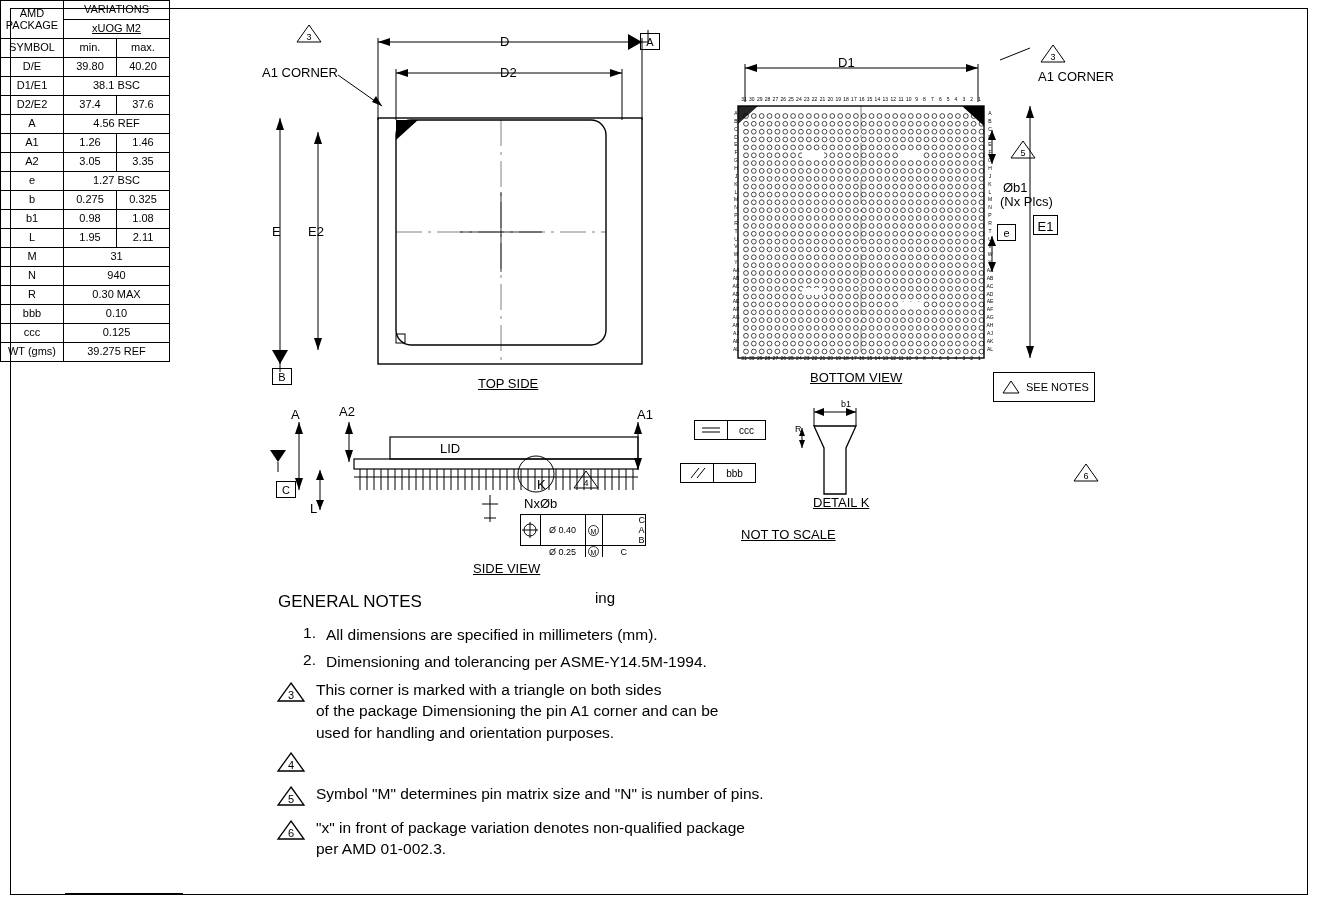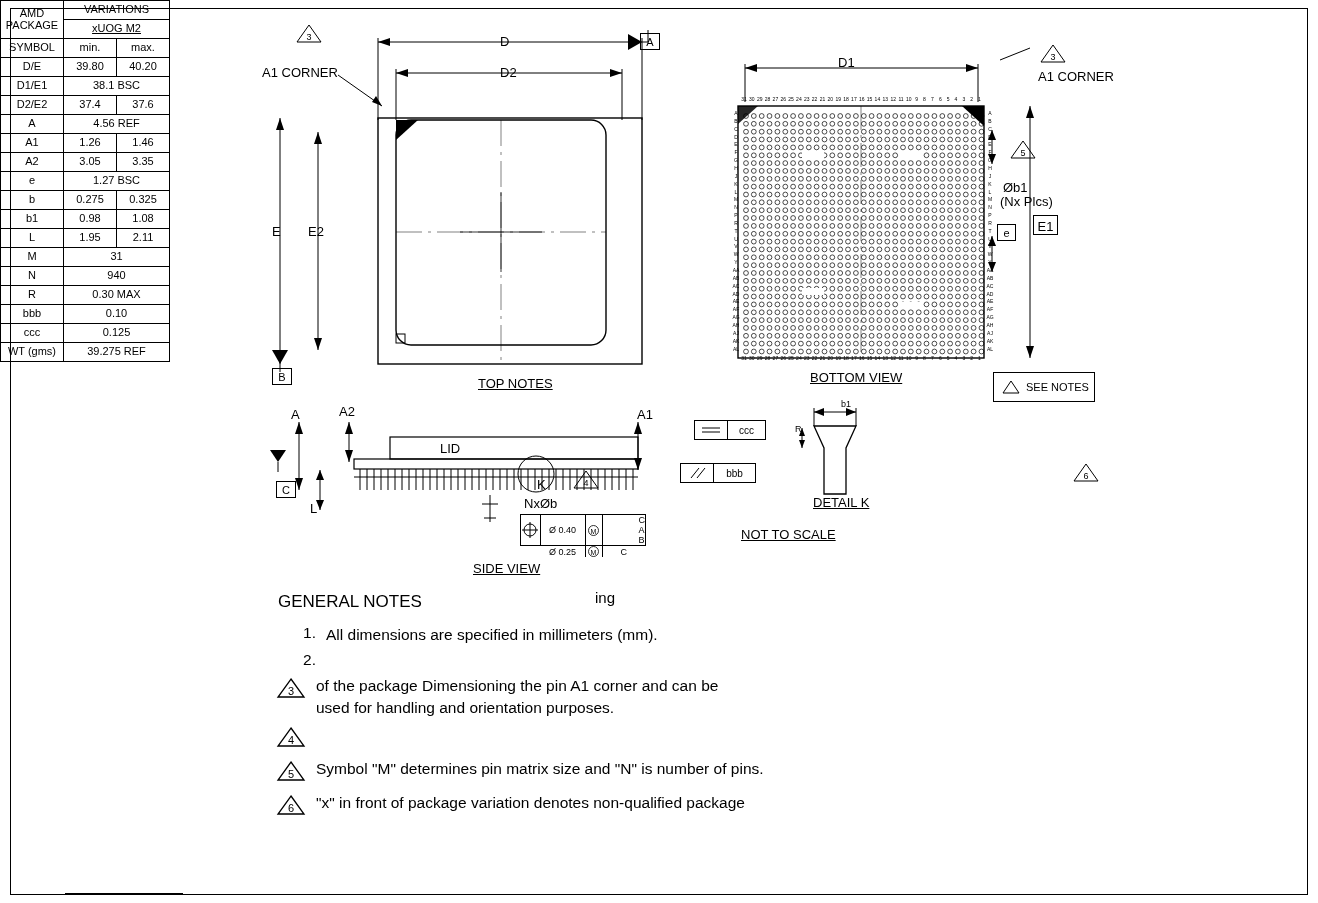--- a/index.html
+++ b/index.html
@@ -154,21 +154,21 @@
     <polygon points="132,86 122,82 126,76" fill="#000"></polygon>
   </svg>
 
   <div class="abs lbl" style="left:500px; top:35px;">D</div>
   <div class="abs lbl" style="left:500px; top:66px;">D2</div>
   <div class="abs lbl" style="left:272px; top:225px;">E</div>
   <div class="abs lbl" style="left:308px; top:225px;">E2</div>
   <div class="abs lbl" style="left:262px; top:66px;">A1 CORNER</div>
   <div class="box-ltr" style="left:640px; top:33px; width:20px; height:17px; padding-top:3px;">A</div>
   <div class="box-ltr" style="left:272px; top:368px; width:20px; height:17px; padding-top:3px;">B</div>
-  <div class="abs lbl ul" style="left:478px; top:377px;">TOP NOTES</div>
+  <div class="abs lbl ul" style="left:478px; top:377px;">TOP SIDE</div>
 
   <svg class="abs" style="left:296px; top:24px;" width="26" height="20">
     <polygon points="13,1 25,18 1,18" fill="none" stroke="#000" stroke-width="1"></polygon>
     <text x="13" y="16" font-size="9" text-anchor="middle" font-family="Liberation Sans, sans-serif">3</text>
   </svg>
 
   <svg class="abs" style="left:700px; top:40px;" width="400" height="350">
 
     <line x1="45" y1="28" x2="278" y2="28" stroke="#000" stroke-width="1"></line>
     <polygon points="45,28 57,24 57,32" fill="#000"></polygon>
@@ -1586,27 +1586,31 @@
   <div class="abs lbl" style="left:595px; top:590px; font-size:15px;">ing</div>
   <div class="abs" id="notes-list" style="left:276px; top:624px; width:620px;">
       <div style="display:flex; align-items:flex-start; margin-bottom:6px;">
         <div style="width:40px; flex:none; text-align:right; padding-right:10px; font-size:15.5px;">1.</div>
         <div style="font-size:15.5px; line-height:1.38;text-align:center;">
           <div>All dimensions are specified in millimeters (mm).</div>
         </div>
       </div>
       <div style="display:flex; align-items:flex-start; margin-bottom:6px;">
         <div style="width:40px; flex:none; text-align:right; padding-right:10px; font-size:15.5px;">2.</div>
+        <div style="font-size:15.5px; line-height:1.38;">
+          <div>Dimensioning and tolerancing per ASME-Y14.5M-1994.</div>
+        </div>
       </div>
       <div style="display:flex; align-items:flex-start; margin-bottom:6px;">
         <div style="width:40px; flex:none; padding-top:2px;"><svg width="30" height="22">
             <polygon points="15,2 28,20 2,20" fill="none" stroke="#000" stroke-width="1.3"></polygon>
             <text x="15" y="18" font-size="11" text-anchor="middle" font-family="Liberation Sans, sans-serif">3</text>
           </svg></div>
         <div style="font-size:15.5px; line-height:1.38;">
+          <div>This corner is marked with a triangle on both sides</div>
           <div style="padding-left:0px;">of the package Dimensioning the pin A1 corner and can be</div>
           <div style="padding-left:0px;">used for handling and orientation purposes.</div>
         </div>
       </div>
       <div style="display:flex; align-items:flex-start; margin-bottom:6px;">
         <div style="width:40px; flex:none; padding-top:2px;"><svg width="30" height="22">
             <polygon points="15,2 28,20 2,20" fill="none" stroke="#000" stroke-width="1.3"></polygon>
             <text x="15" y="18" font-size="11" text-anchor="middle" font-family="Liberation Sans, sans-serif">4</text>
           </svg></div>
       </div>
@@ -1619,17 +1623,18 @@
           <div>Symbol "M" determines pin matrix size and "N" is number of pins.</div>
         </div>
       </div>
       <div style="display:flex; align-items:flex-start; margin-bottom:6px;">
         <div style="width:40px; flex:none; padding-top:2px;"><svg width="30" height="22">
             <polygon points="15,2 28,20 2,20" fill="none" stroke="#000" stroke-width="1.3"></polygon>
             <text x="15" y="18" font-size="11" text-anchor="middle" font-family="Liberation Sans, sans-serif">6</text>
           </svg></div>
         <div style="font-size:15.5px; line-height:1.38;">
           <div>"x" in front of package variation denotes non-qualified package</div>
+          <div style="padding-left:0px;">per AMD 01-002.3.</div>
         </div>
       </div>
     </div>
 
 </div>
 
 </body></html>

